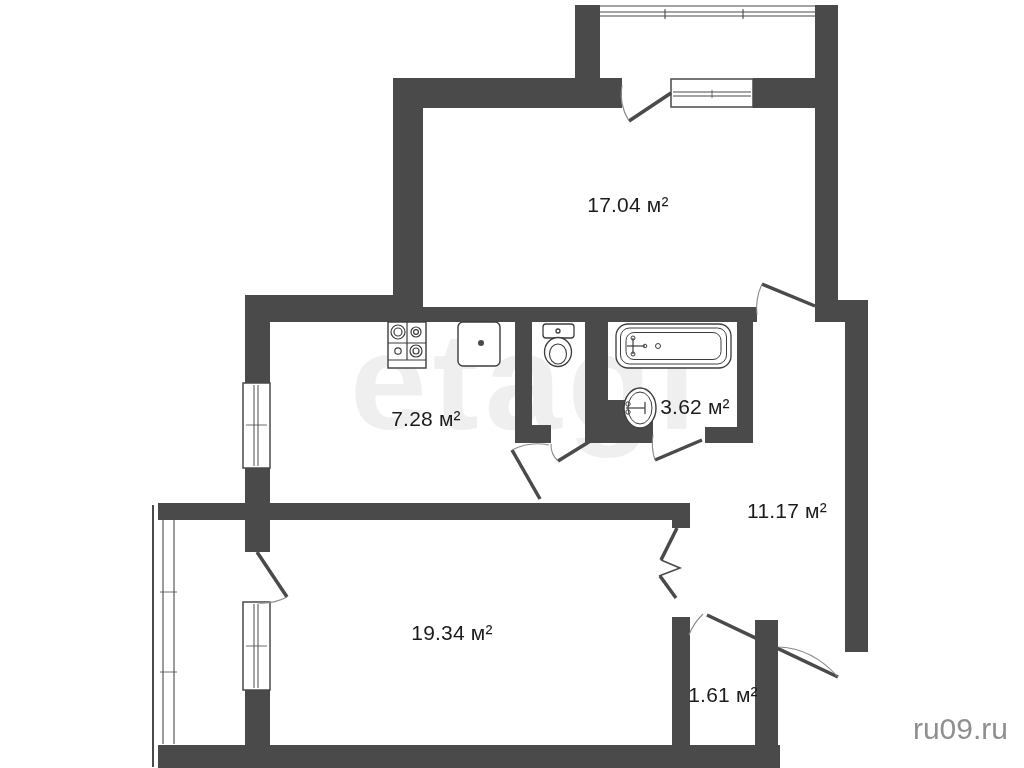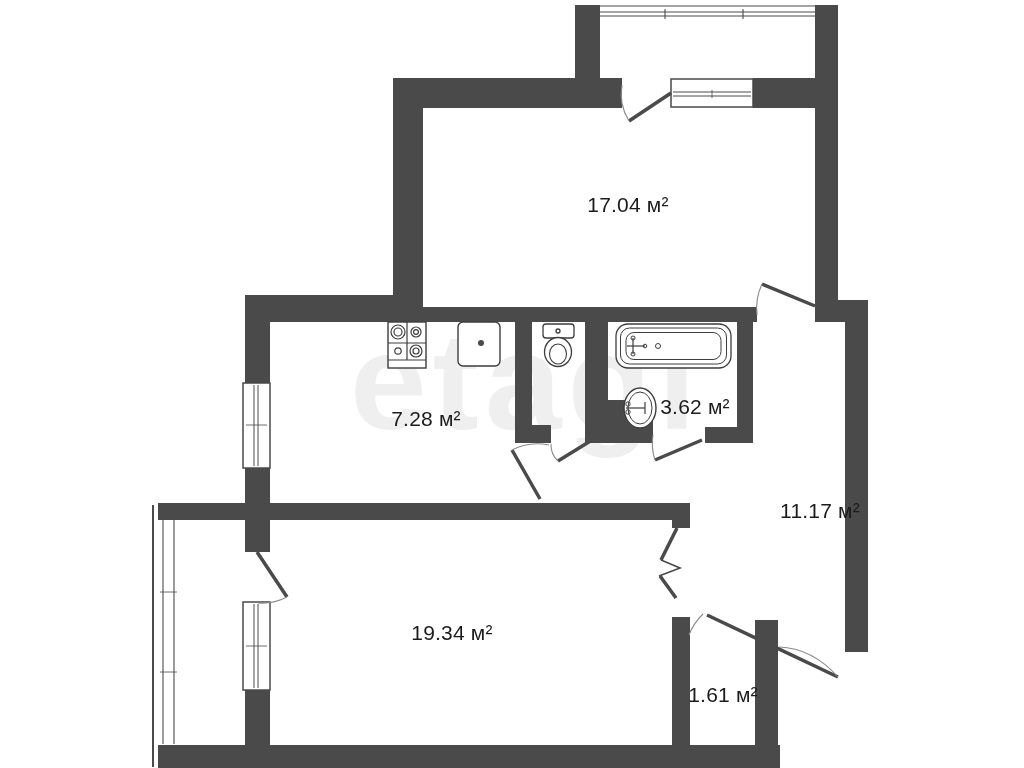--- a/index.html
+++ b/index.html
@@ -179,17 +179,18 @@
           <path d="M645,402 V414" stroke-width="1.2"></path>
         <circle cx="628" cy="404" r="2.2" stroke-width="1"></circle>
           <circle cx="628" cy="412" r="2.2" stroke-width="1"></circle>
       </g>
     </g>
   </svg>
 
   <div class="plan-label" style="left:628px;top:205px">17.04 м²</div>
   <div class="plan-label" style="left:426px;top:419px">7.28 м²</div>
   <div class="plan-label" style="left:695px;top:407px">3.62 м²</div>
-  <div class="plan-label" style="left:820px;top:511px">11.17 м²</div>
+  <div class="plan-label" style="left:787px;top:511px">11.17 м²</div>
   <div class="plan-label" style="left:452px;top:633px">19.34 м²</div>
   <div class="plan-label" style="left:723px;top:695px">1.61 м²</div>
 
+  <div class="wm-corner">ru09.ru</div>
 </div>
 
 </body></html>

